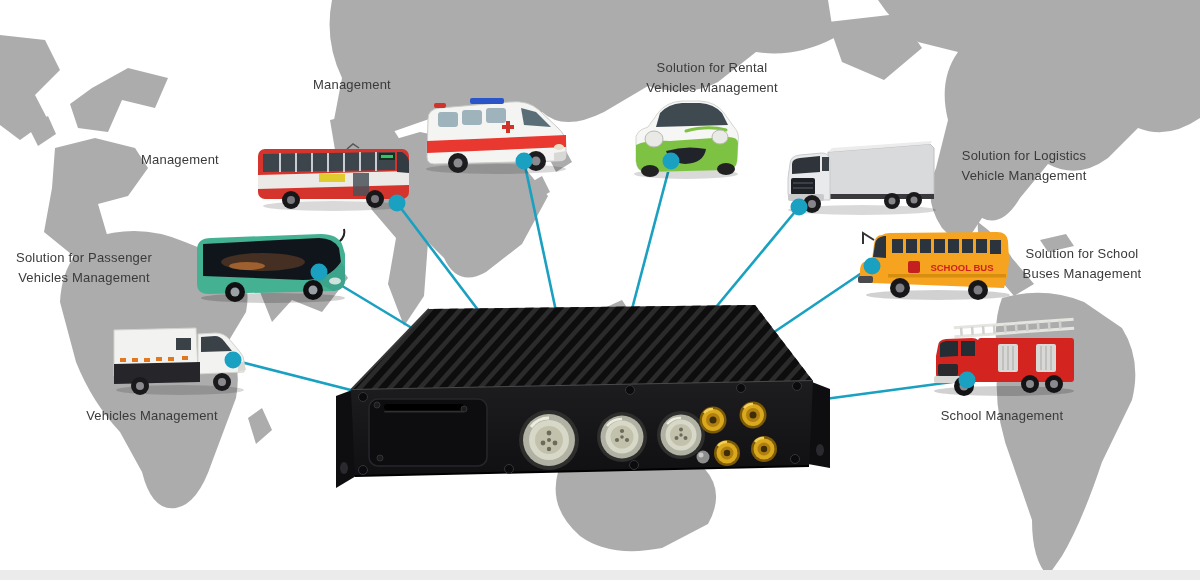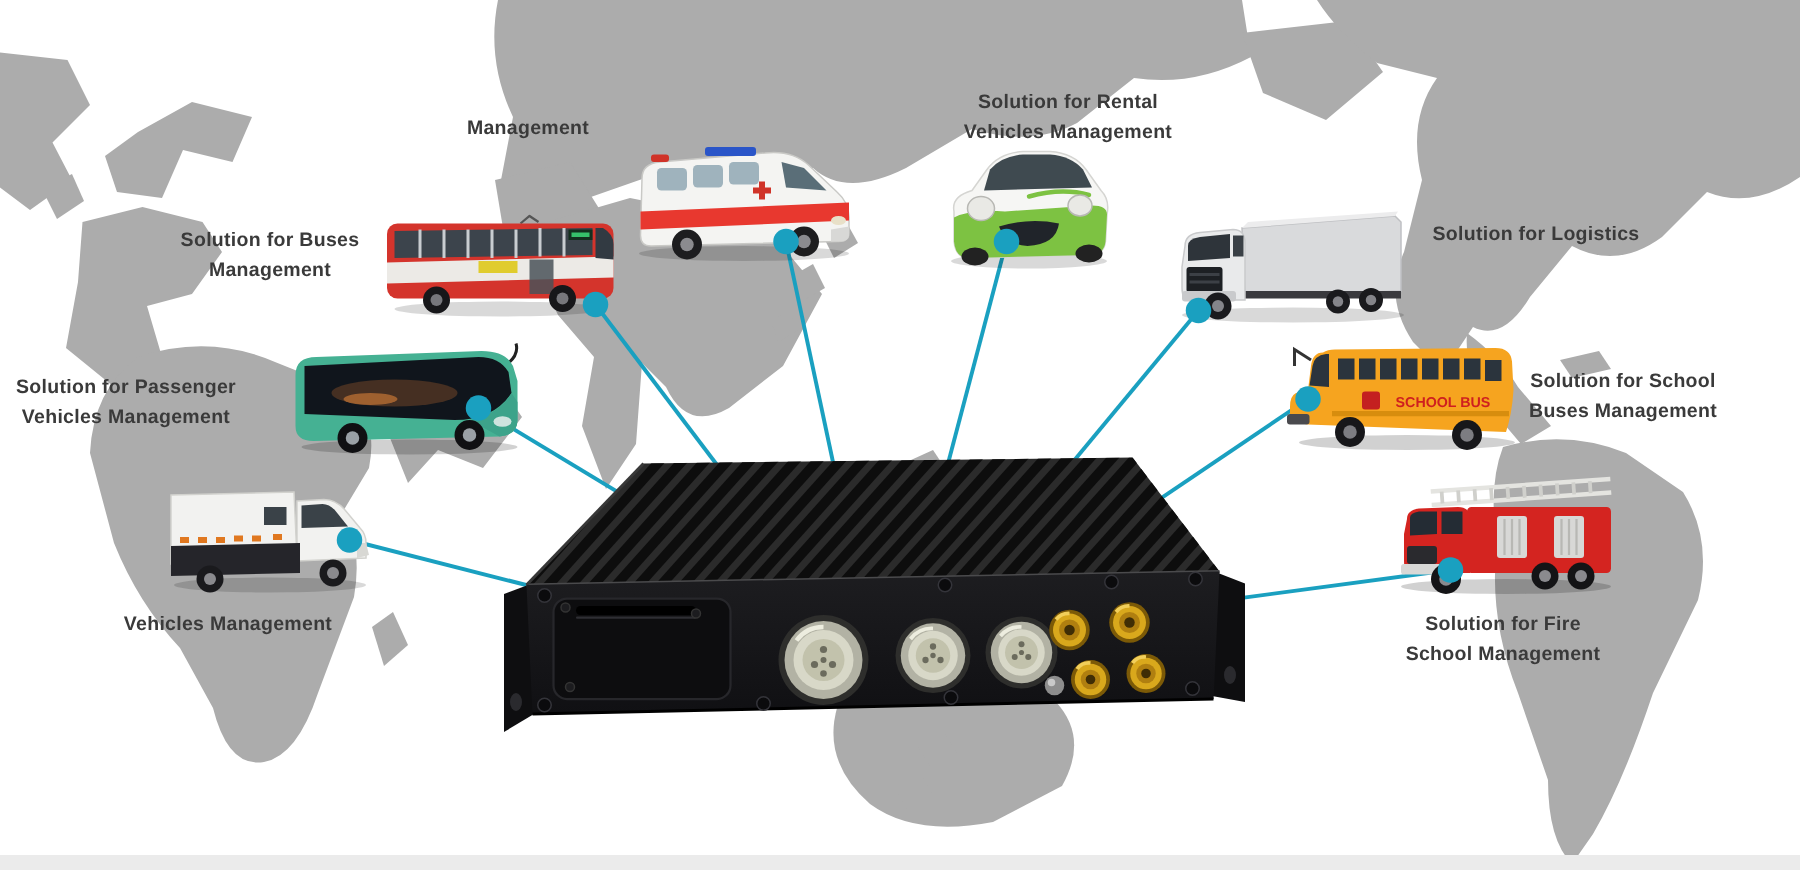--- a/index.html
+++ b/index.html
@@ -6,21 +6,21 @@
   #stage{
     position:relative;width:1200px;height:580px;background:#ffffff;
     overflow:hidden;font-family:"Liberation Sans",sans-serif;
   }
   #stage svg.layer{position:absolute;left:0;top:0;}
   .vehicle{position:absolute;}
   .label{
     position:absolute;width:240px;text-align:center;
     font-size:13px;line-height:20px;color:#3a3a3a;letter-spacing:.2px;
   }
-  .label span{display:block;white-space:nowrap;font-weight:bold;}
+  .label span{display:block;white-space:nowrap;}
 </style>
 </head>
 <body>
 
 <div id="stage">
 
   <svg class="layer" width="1200" height="580" viewBox="0 0 1200 580">
     <g fill="#acacac" stroke="none">
 
       <path d="M0,35 L45,40 L60,70 L35,95 L48,120 L20,140 L0,125 Z"></path>
@@ -474,35 +474,34 @@
   </svg>
 
   <div class="label" style="left:232px;top:75px">
     <span>Management</span>
   </div>
   <div class="label" style="left:592px;top:58px">
     <span>Solution for Rental</span>
     <span>Vehicles Management</span>
   </div>
   <div class="label" style="left:60px;top:150px">
-    <span>Solution for Buses</span>
     <span>Management</span>
   </div>
   <div class="label" style="left:904px;top:146px">
     <span>Solution for Logistics</span>
+    <span>Vehicle Management</span>
   </div>
   <div class="label" style="left:-36px;top:248px">
     <span>Solution for Passenger</span>
     <span>Vehicles Management</span>
   </div>
   <div class="label" style="left:962px;top:244px">
     <span>Solution for School</span>
     <span>Buses Management</span>
   </div>
   <div class="label" style="left:32px;top:406px">
     <span>Vehicles Management</span>
   </div>
   <div class="label" style="left:882px;top:406px">
-    <span>Solution for Fire</span>
     <span>School Management</span>
   </div>
 
 </div>
 
 </body></html>

